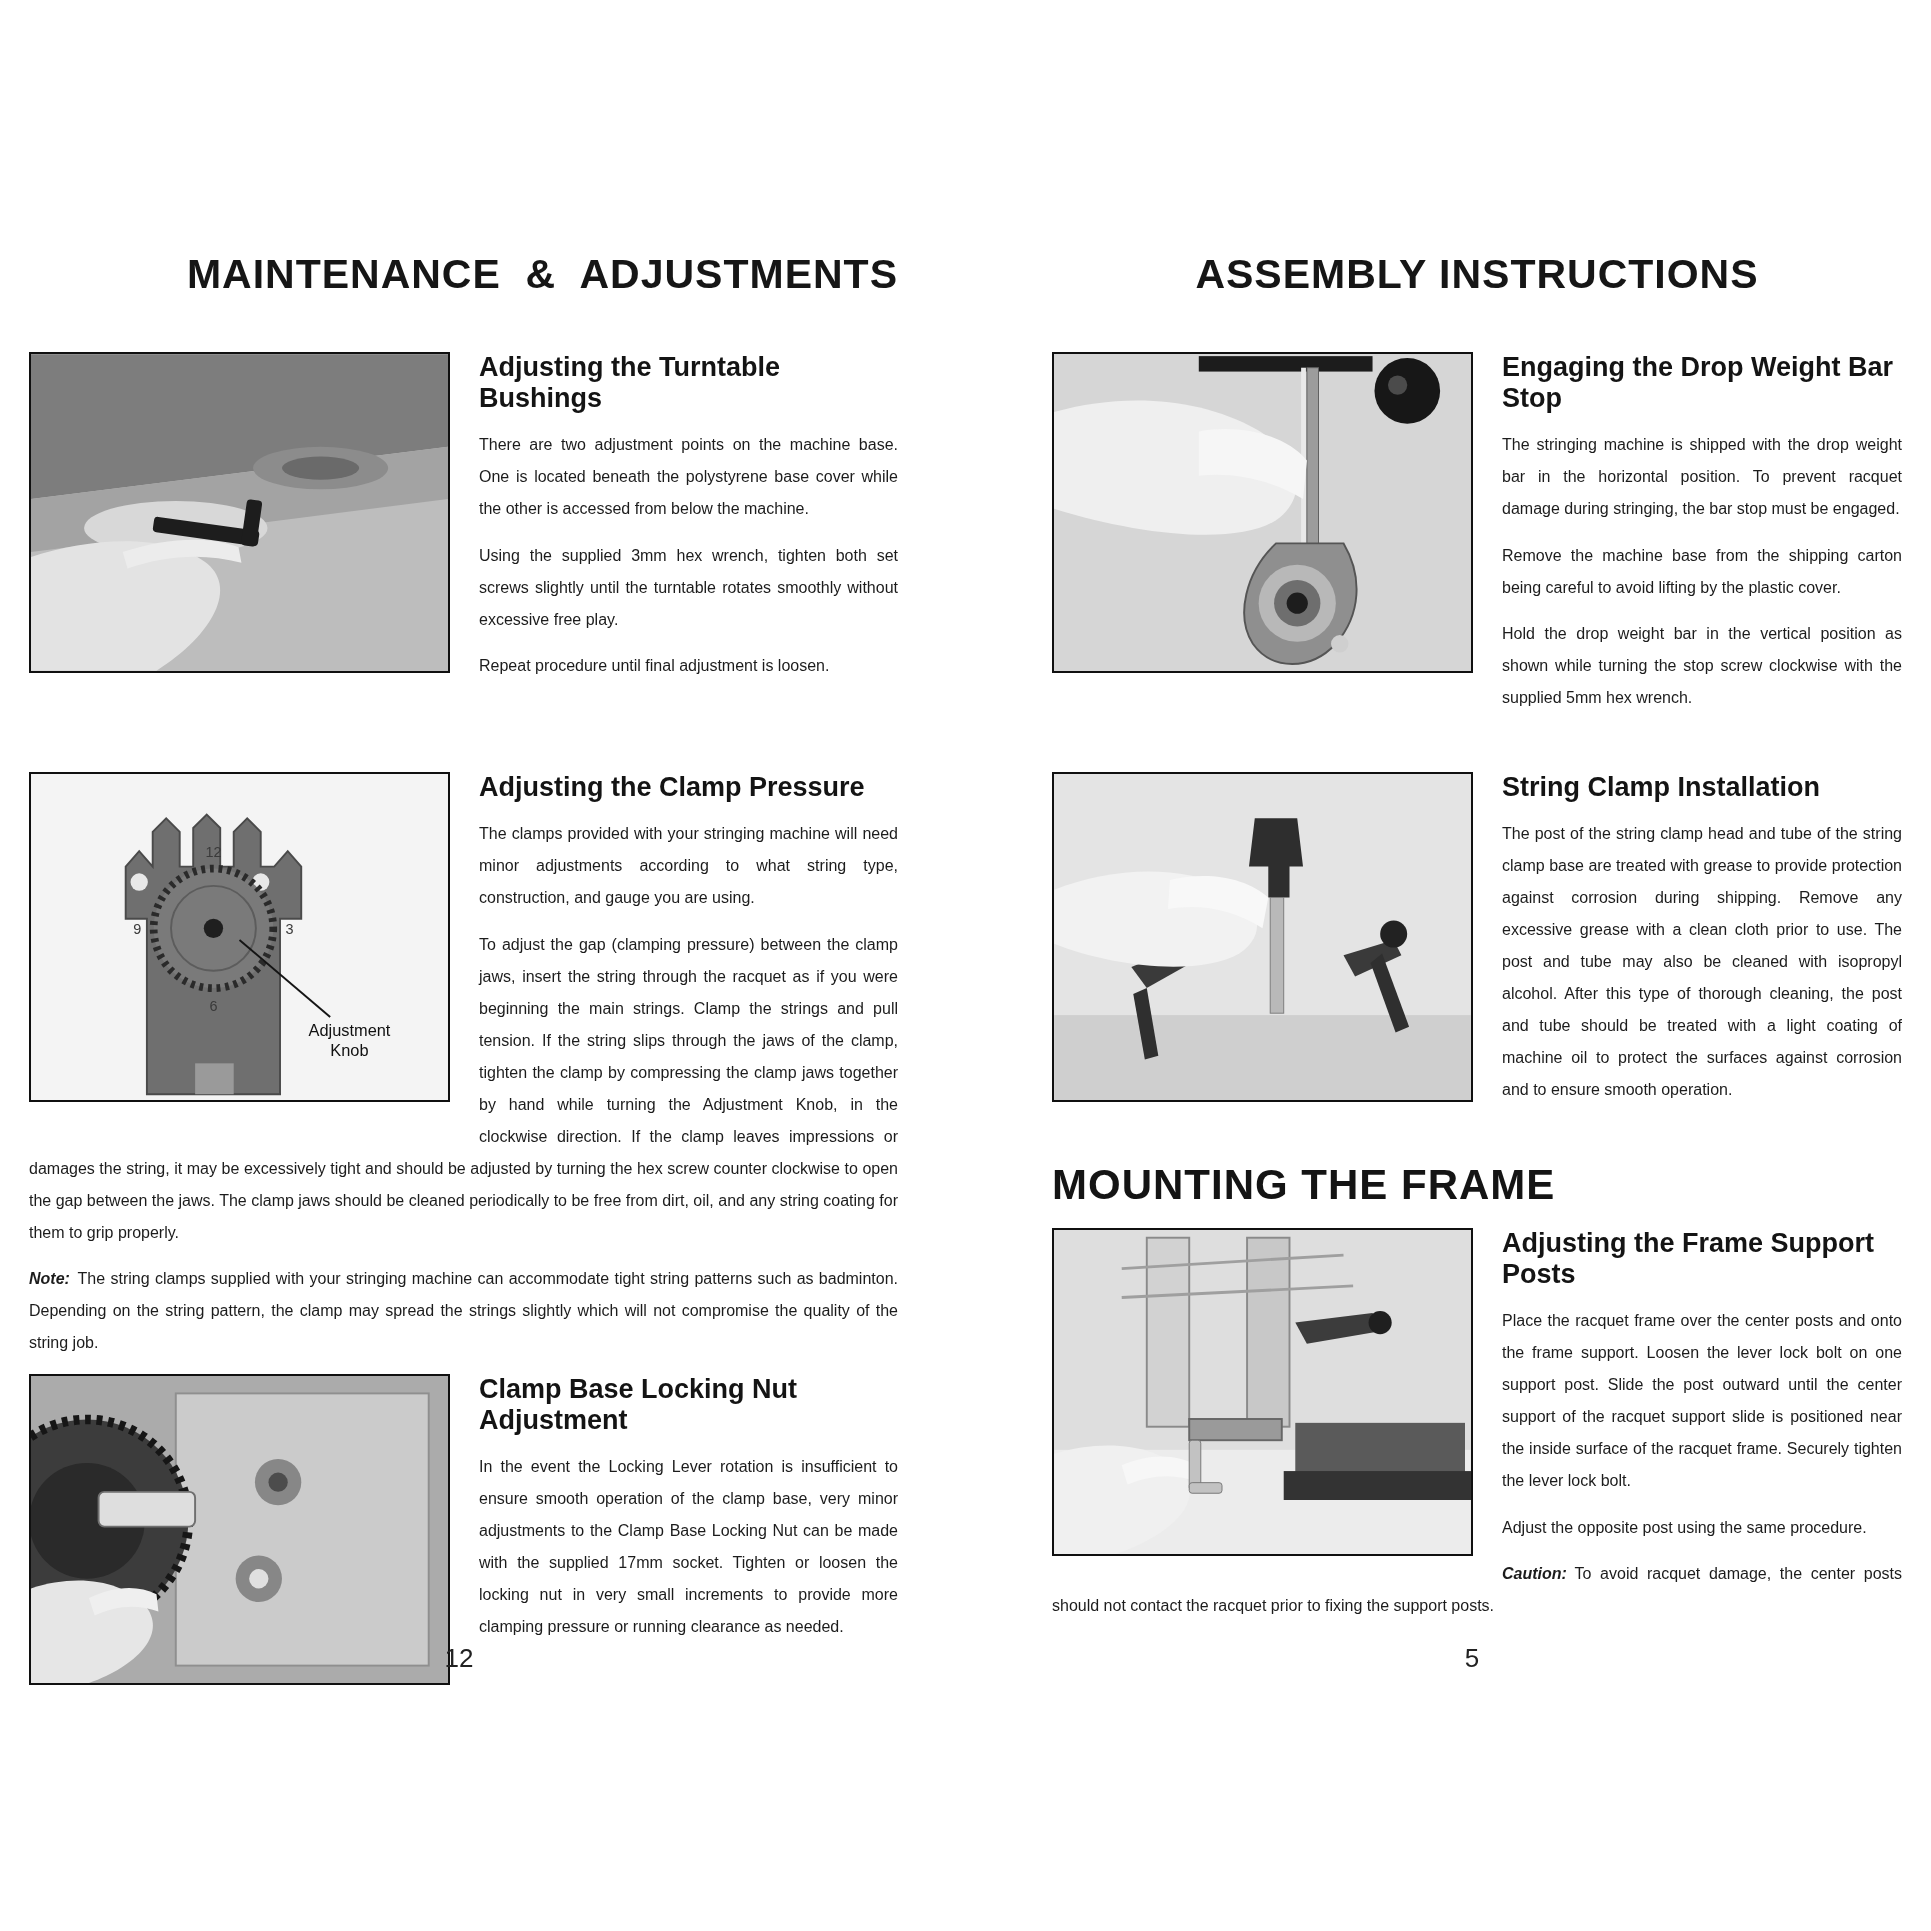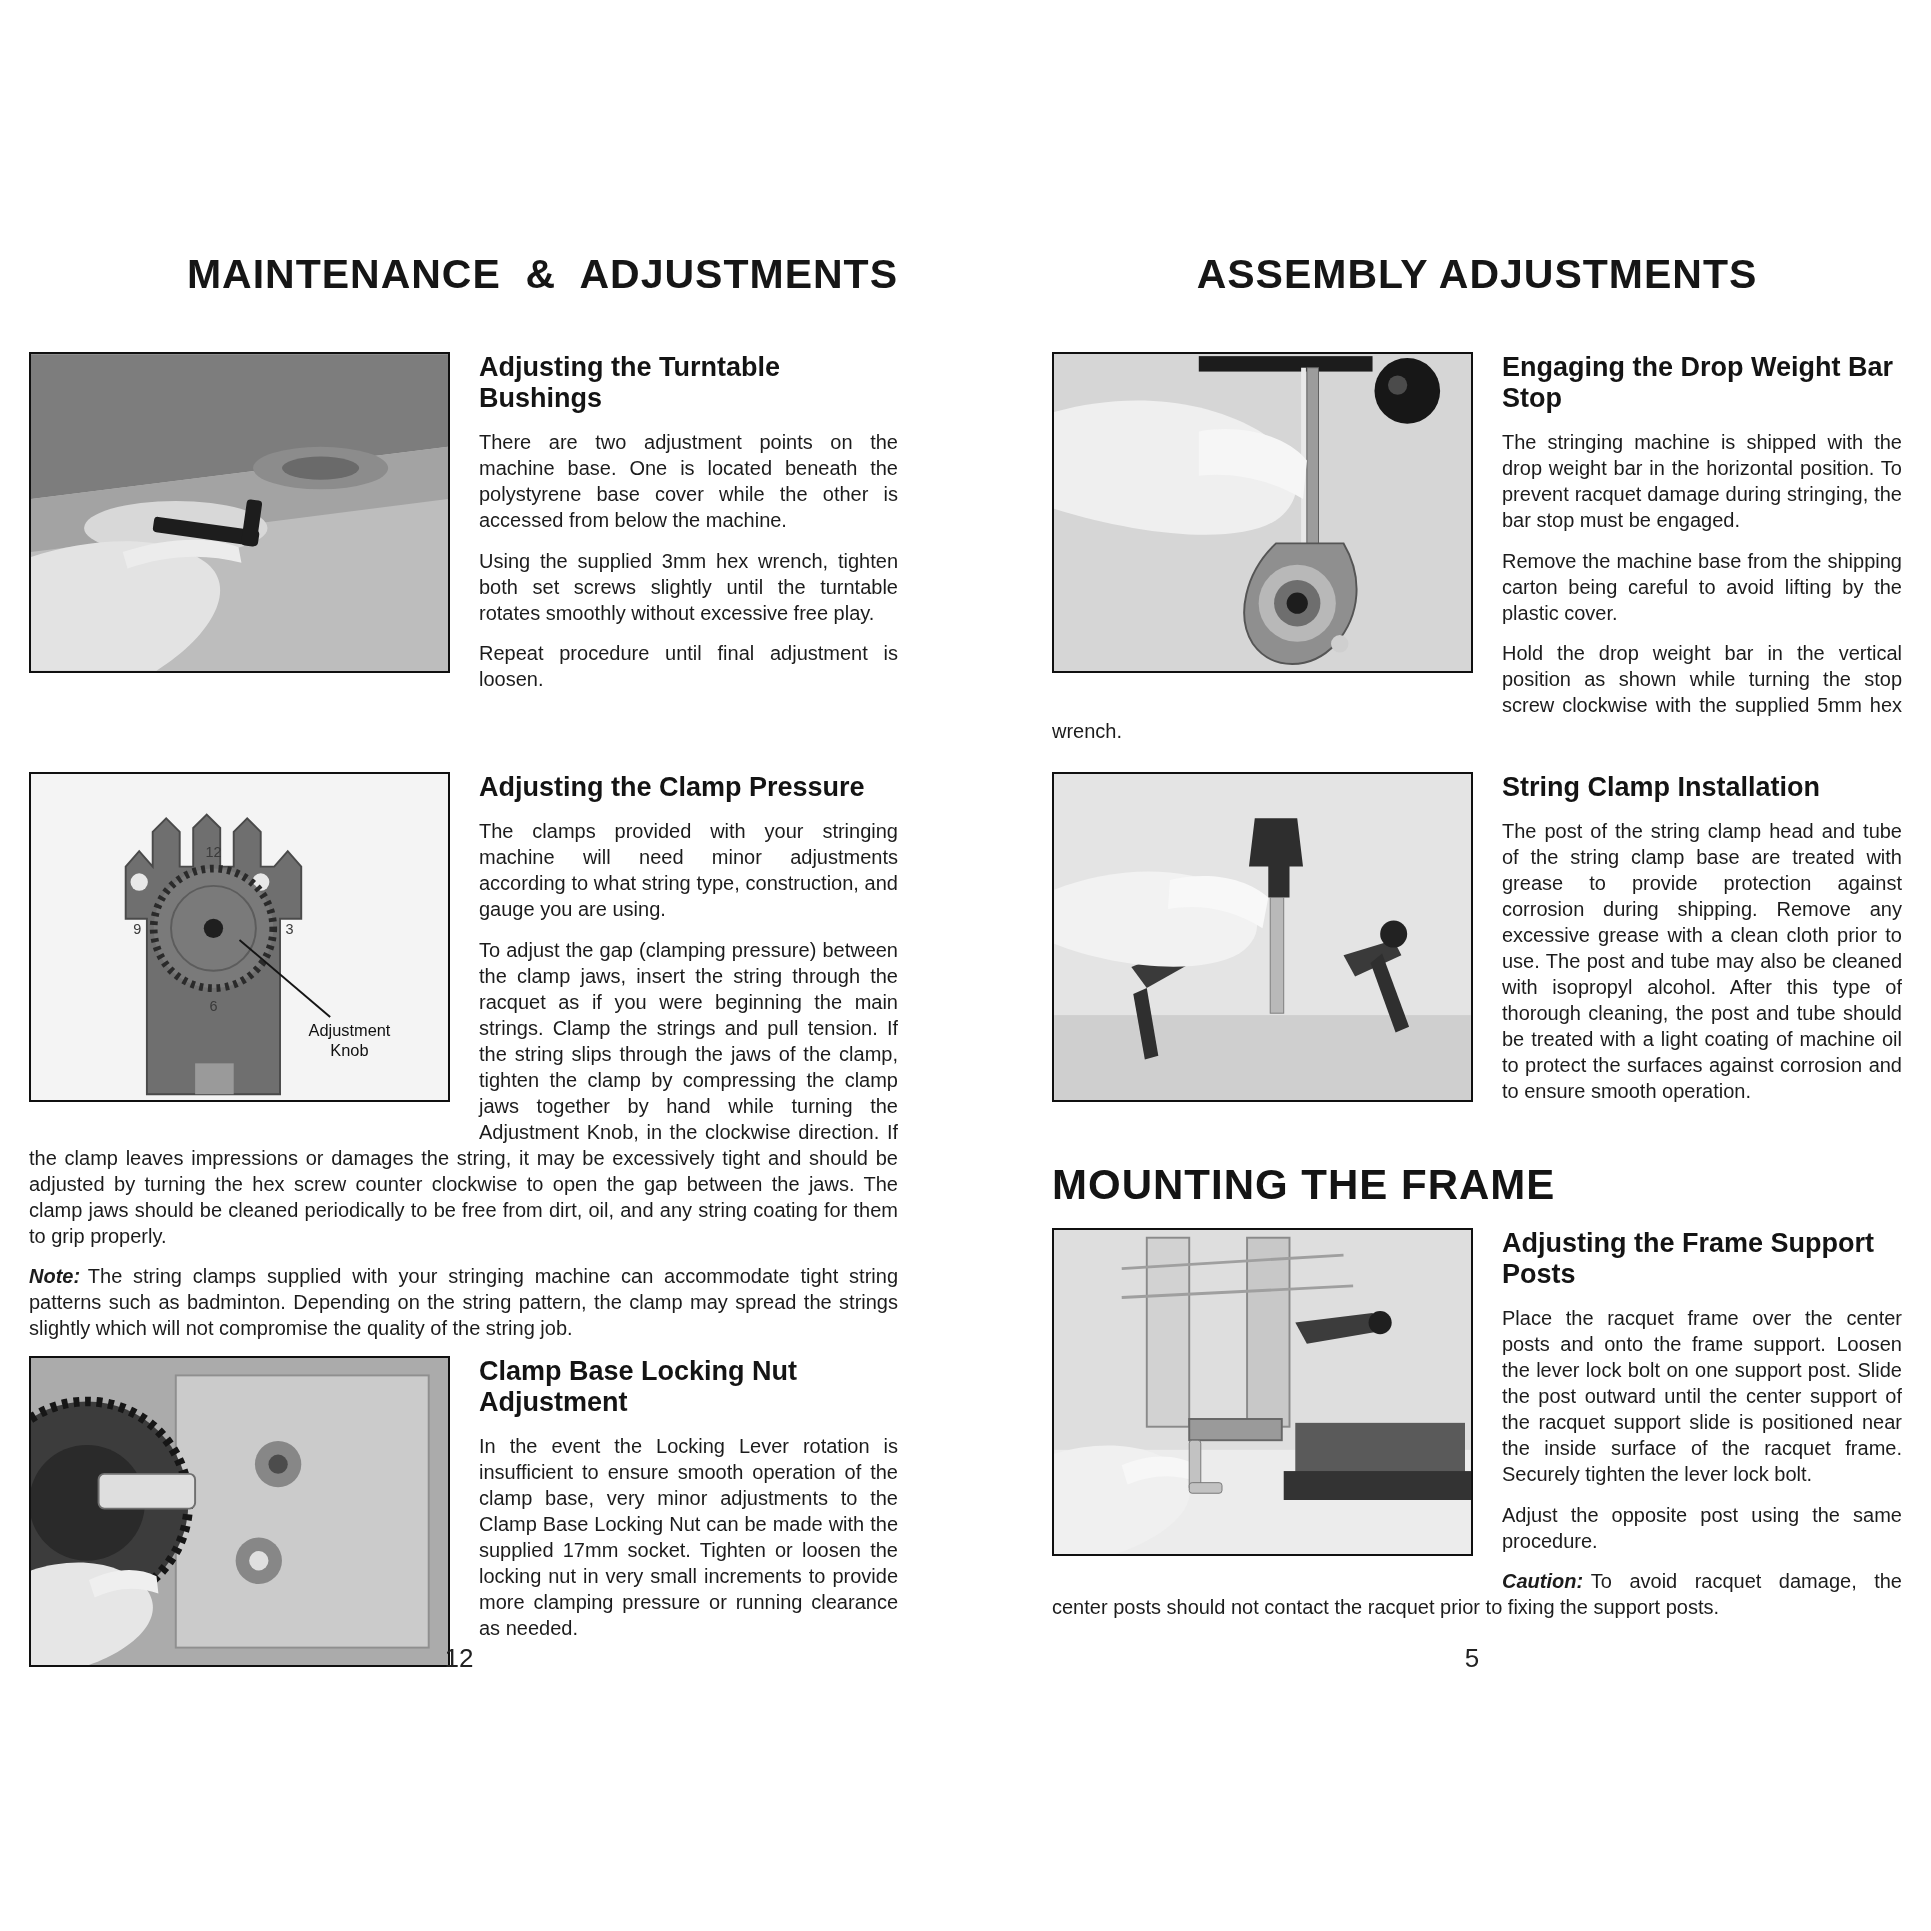--- a/index.html
+++ b/index.html
@@ -12,21 +12,21 @@
     font-size:41px;font-weight:bold;text-align:center;letter-spacing:1px;
     color:#161616;white-space:pre;
   }
   #left-title{left:29px;width:869px;text-align:right;}
   #right-title{left:1052px;width:850px;}
   .col{position:absolute;top:352px;}
   #left-col{left:29px;width:869px;}
   #right-col{left:1052px;width:850px;}
   .section{overflow:hidden;clear:both;}
   .sec-h{font-size:27px;font-weight:bold;margin:0 0 15.4px 0;color:#141414;padding-left:36px;}
-  p.body{font-size:20px;line-height:26px;text-align:justify;margin:0 0 14.5px 0;}
+  p.body{font-size:16px;line-height:32px;text-align:justify;margin:0 0 14.5px 0;}
   .bi{font-weight:bold;font-style:italic;margin-right:7.7px;}
   .photo{
     float:left;border:2.9px solid #101010;background:#c6c6c6;
     margin:0 29px 21px 0;position:relative;
   }
   .photo svg{display:block;}
   .subtitle{
     font-size:42px;font-weight:bold;text-align:left;margin:7.7px 0 19.3px 0;
     color:#141414;letter-spacing:1px;
   }
@@ -107,21 +107,21 @@
           <path d="M60,230 C85,218 110,216 130,226 L132,244 C110,236 88,238 66,248 Z" fill="#efefef"></path>
         </svg>
       </div>
       <div class="sec-h">Clamp Base Locking Nut Adjustment</div>
       <p class="body">In the event the Locking Lever rotation is insufficient to ensure smooth operation of the clamp base, very minor adjustments to the Clamp Base Locking Nut can be made with the supplied 17mm socket. Tighten or loosen the locking nut in very small increments to provide more clamping pressure or running clearance as needed.</p>
     </div>
   </div>
 
   <div id="pagenum-left" class="pagenum">12</div>
 
-  <div id="right-title" class="page-title">ASSEMBLY ADJUSTMENTS</div>
+  <div id="right-title" class="page-title">ASSEMBLY INSTRUCTIONS</div>
 
   <div id="right-col" class="col">
 
     <div class="section" style="min-height:420px;">
       <div class="photo" style="width:417px;height:317px;background:#d6d6d6;">
         <svg width="417" height="317" viewBox="0 0 432 328">
           <rect x="0" y="0" width="432" height="328" fill="#d6d6d6"></rect>
           <rect x="150" y="2" width="180" height="16" fill="#1c1c1c"></rect>
           <circle cx="366" cy="38" r="34" fill="#171717"></circle>
           <circle cx="356" cy="32" r="10" fill="#4b4b4b"></circle>

